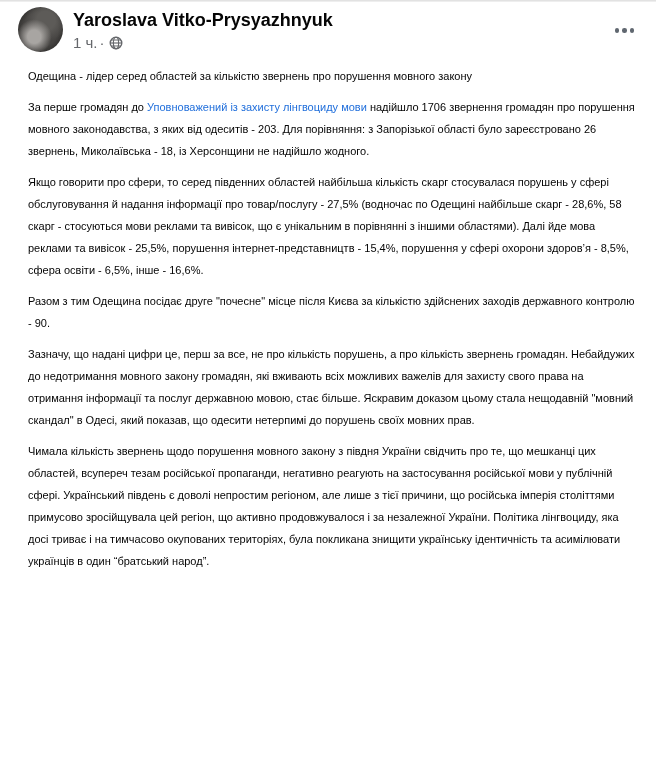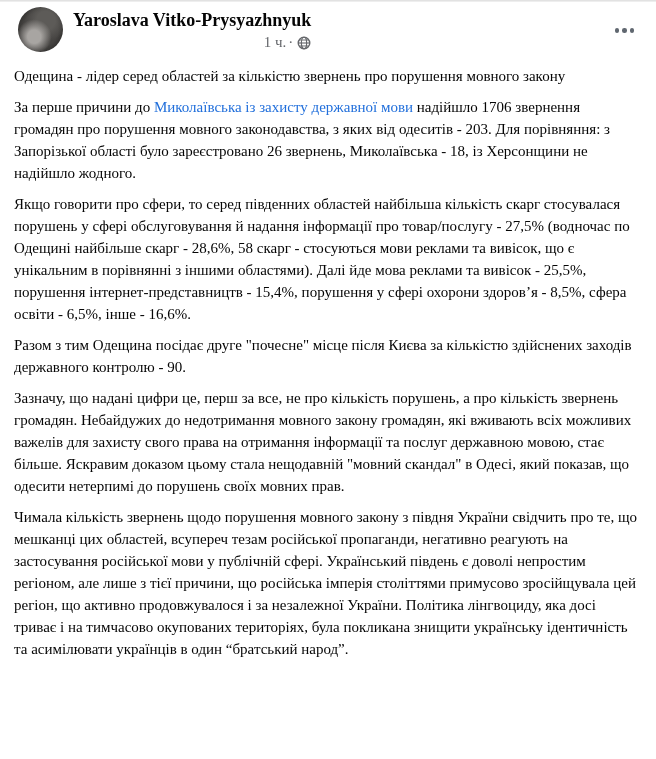--- a/index.html
+++ b/index.html
@@ -6,21 +6,21 @@
   html, body {
     width: 656px; height: 759px;
     background: #ffffff;
     font-family: "Liberation Sans", sans-serif;
     overflow: hidden;
   }
   .top-divider {
     height: 2px;
     background: linear-gradient(#dcdcdc, #f4f4f4);
   }
-  .post-card { width: 656px; font-family: Liberation Serif, serif; }
+  .post-card { width: 656px; }
   .post-header {
     position: relative;
     display: flex;
     align-items: flex-start;
     padding: 5px 18px 0 18px;
   }
   .avatar {
     width: 45px; height: 45px;
     border-radius: 50%;
     flex: 0 0 45px;
@@ -38,43 +38,42 @@
     line-height: 23px;
     cursor: pointer;
   }
   .meta-row {
     display: flex;
     align-items: center;
     margin-top: 1px;
     color: #65676b;
     font-size: 15px;
     line-height: 19px;
-    justify-content: flex-end;
   }
   .meta-row .sep { margin: 0 4px 0 2px; }
   .globe-icon { display: inline-block; width: 14px; height: 14px; }
   .globe-icon svg { display: block; }
   .more-button {
     position: absolute;
     right: 20px; top: 20px;
     display: flex;
     gap: 3px;
     padding: 6px 2px;
     cursor: pointer;
     border: none;
     background: transparent;
   }
   .more-button .dot {
     width: 4.5px; height: 4.5px;
     border-radius: 50%;
     background: #606770;
   }
   .post-body {
-    padding: 13px 18px 0 14px;
-    font-size: 15px;
+    padding: 13px 18px 0 28px;
+    font-size: 11px;
     line-height: 22px;
     color: #050505;
   }
   .post-paragraph { margin-bottom: 9px; }
   .post-link {
     color: #216fdb;
     text-decoration: none;
     cursor: pointer;
   }
 </style>
@@ -107,20 +106,20 @@
 
     <button class="more-button" aria-label="Options">
       <span class="dot"></span>
       <span class="dot"></span>
       <span class="dot"></span>
     </button>
   </div>
 
   <div class="post-body">
       <p class="post-paragraph"><span>Одещина - лідер серед областей за кількістю звернень про порушення мовного закону</span></p>
-      <p class="post-paragraph"><span>За перше причини до </span><a class="post-link" href="#">Миколаївська із захисту державної мови</a><span> надійшло 1706 звернення громадян про порушення мовного законодавства, з яких від одеситів - 203. Для порівняння: з Запорізької області було зареєстровано 26 звернень, Миколаївська - 18, із Херсонщини не надійшло жодного.</span></p>
+      <p class="post-paragraph"><span>За перше громадян до </span><a class="post-link" href="#">Уповноважений із захисту лінгвоциду мови</a><span> надійшло 1706 звернення громадян про порушення мовного законодавства, з яких від одеситів - 203. Для порівняння: з Запорізької області було зареєстровано 26 звернень, Миколаївська - 18, із Херсонщини не надійшло жодного.</span></p>
       <p class="post-paragraph"><span>Якщо говорити про сфери, то серед південних областей найбільша кількість скарг стосувалася порушень у сфері обслуговування й надання інформації про товар/послугу - 27,5% (водночас по Одещині найбільше скарг - 28,6%, 58 скарг - стосуються мови реклами та вивісок, що є унікальним в порівнянні з іншими областями). Далі йде мова реклами та вивісок - 25,5%, порушення інтернет-представництв - 15,4%, порушення у сфері охорони здоров’я - 8,5%, сфера освіти - 6,5%, інше - 16,6%.</span></p>
       <p class="post-paragraph"><span>Разом з тим Одещина посідає друге "почесне" місце після Києва за кількістю здійснених заходів державного контролю - 90.</span></p>
       <p class="post-paragraph"><span>Зазначу, що надані цифри це, перш за все, не про кількість порушень, а про кількість звернень громадян. Небайдужих до недотримання мовного закону громадян, які вживають всіх можливих важелів для захисту свого права на отримання інформації та послуг державною мовою, стає більше. Яскравим доказом цьому стала нещодавній "мовний скандал" в Одесі, який показав, що одесити нетерпимі до порушень своїх мовних прав.</span></p>
       <p class="post-paragraph"><span>Чимала кількість звернень щодо порушення мовного закону з півдня України свідчить про те, що мешканці цих областей, всупереч тезам російської пропаганди, негативно реагують на застосування російської мови у публічній сфері. Український південь є доволі непростим регіоном, але лише з тієї причини, що російська імперія століттями примусово зросійщувала цей регіон, що активно продовжувалося і за незалежної України. Політика лінгвоциду, яка досі триває і на тимчасово окупованих територіях, була покликана знищити українську ідентичність та асимілювати українців в один “братський народ”.</span></p>
     </div>
 
 </div>
 
 </body></html>

